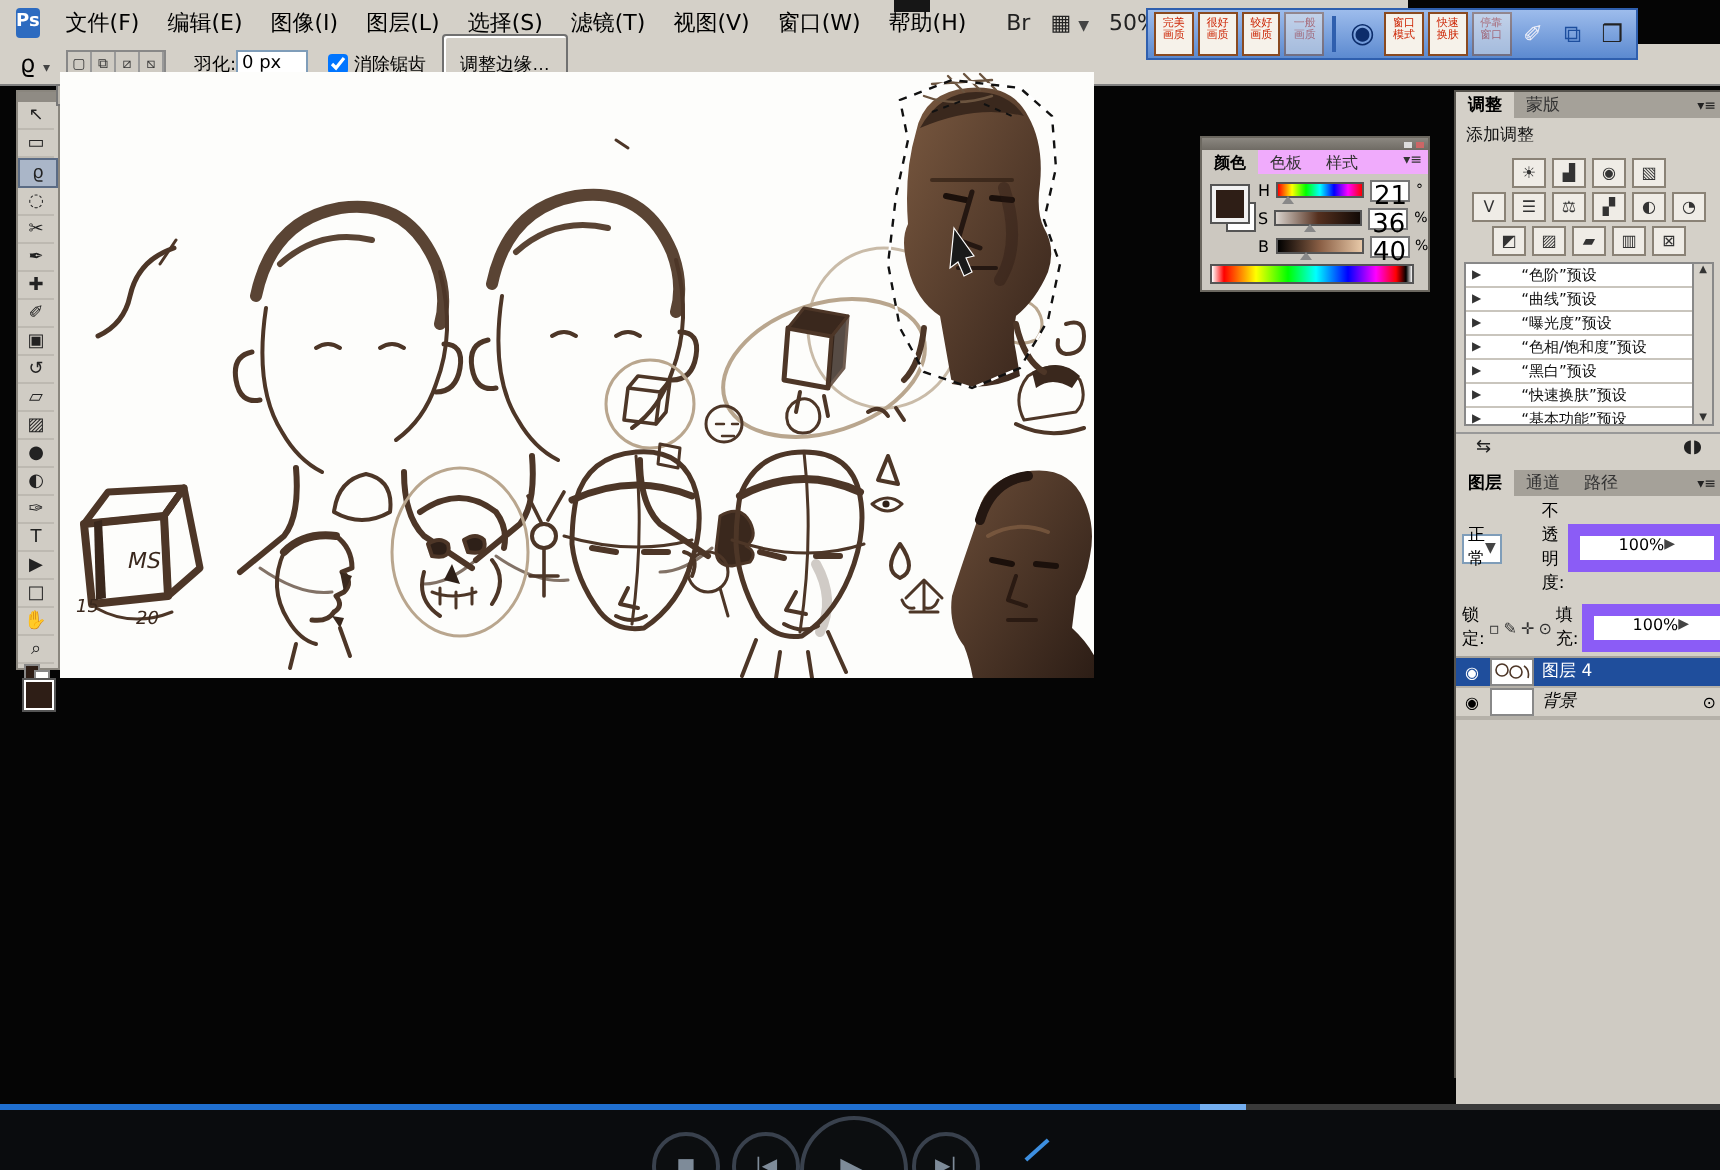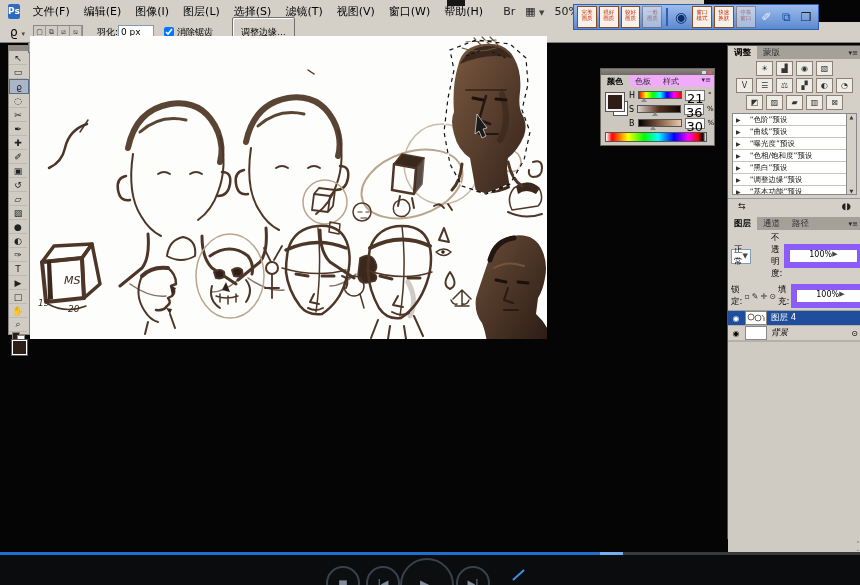--- a/index.html
+++ b/index.html
@@ -26,21 +26,21 @@
   .ov-ico{width:18px;height:18px;display:flex;align-items:center;justify-content:center;font-size:12px}
   
   .optionsbar{left:0;top:22px;width:860px;height:20px;background:#d4d0c8;border-bottom:1px solid #808080;
               display:flex;align-items:center;font-size:10px}
   .opt-toolico{font-size:12px;margin:0 2px 0 10px}
   .mode-btns{display:flex;border:1px solid #888;margin:0 6px}
   .mode-btn{width:11px;height:13px;background:#cfcbc3;border-right:1px solid #999;font-size:7px;
             display:flex;align-items:center;justify-content:center;color:#333}
   .feather-input{width:30px;height:13px;font-size:9px;border:1px solid #7f9db9;background:#fff;padding:0 2px;
                  font-family:"DejaVu Sans",sans-serif}
-  .refine-btn{margin-left:19px;font-size:9px;background:#d4d0c8;border:1px solid #707070;
+  .refine-btn{margin-left:8px;font-size:9px;background:#d4d0c8;border:1px solid #707070;
               box-shadow:inset 1px 1px 0 #fff;padding:8px 8px;border-radius:2px}
   .cb{width:10px;height:10px;margin:0 3px 0 10px}
   
   .toolstrip{left:8px;top:45px;width:20px;height:288px;background:#d0ccc4;border:1px solid #8a867e}
   .tool-head{height:5px;background:#8f8b84}
   .tool{width:18px;height:13px;display:flex;align-items:center;justify-content:center;font-size:9px;color:#222;
         border-bottom:1px solid #bdb9b1}
   .tool.selected{background:#aab6c8;border:1px solid #5a6b84}
   .swatches{position:relative;height:26px}
   .fg-swatch{position:absolute;left:3px;top:8px;width:13px;height:13px;border:1px solid #fff;outline:1px solid #555}
@@ -79,21 +79,21 @@
   .pan-tabs{height:13px;display:flex;background:#a5a199;font-size:8.5px;align-items:stretch}
   .pan-tab{padding:1px 6px;color:#333;display:flex;align-items:center}
   .pan-tab.active{background:#d4d0c8;color:#000;font-weight:bold}
   .pan-menu{margin-left:auto;padding:0 3px;font-size:7px;color:#222;display:flex;align-items:center}
   .adj-title{font-size:8.5px;padding:3px 5px;color:#111}
   .adj-row{display:flex;justify-content:center;gap:3px;margin:2px 0}
   .adj-ico{width:15px;height:13px;background:#efece6;border:1px solid #8a8276;font-size:8px;color:#333;
            display:flex;align-items:center;justify-content:center}
   .preset-list{margin:3px 4px 0 4px;background:#fff;border:1px solid #888;position:relative;height:80px;overflow:hidden}
   .preset-row{height:11px;border-bottom:1px solid #c9c5bd;font-size:7.5px;display:flex;align-items:center;
-              padding-left:3px;gap:9px;color:#111;width:112px}
+              padding-left:3px;gap:20px;color:#111;width:112px}
   .preset-arrow{font-size:6px;color:#333}
   .scrolltrack{position:absolute;right:0;top:0;width:9px;height:100%;background:#d4d0c8;border-left:1px solid #888;
                display:flex;flex-direction:column;justify-content:space-between;align-items:center;font-size:5px;color:#333}
   .adj-bottom{display:flex;justify-content:space-between;padding:2px 10px;font-size:9px;color:#222;
               border-top:1px solid #999;margin-top:3px}
   .lay-ctrl{display:flex;align-items:center;font-size:8.5px;padding:2px 3px;gap:2px}
   .blend-select{width:62px;height:13px;background:#fff;border:1px solid #7f9db9;font-size:8.5px;display:flex;
                 align-items:center;justify-content:space-between;padding:0 2px}
   .pct-box{width:30px;height:12px;background:#fff;border:6px solid #8b5cf6;font-size:8px;display:flex;
            align-items:flex-start;justify-content:space-between;padding:0 19px}
@@ -373,35 +373,36 @@
           <div class="cp-thumb" style="left:34%"></div>
         </div>
       <div class="cp-val">36</div>
       <span class="cp-unit">%</span>
     </div>
     <div class="cp-row" style="top:31px">
       <span>B</span>
       <div class="cp-slider grad-b">
           <div class="cp-thumb" style="left:28%"></div>
         </div>
-      <div class="cp-val">30</div>
+      <div class="cp-val">40</div>
       <span class="cp-unit">%</span>
     </div>
     <div class="cp-spectrum"></div>
   </div>
 </div>
 
 <div class="abs dock">
 
   <div>
     <div class="pan-tabs">
       <div class="pan-tab active">调整</div>
       <div class="pan-tab">蒙版</div>
       <div class="pan-menu">▾≡</div>
     </div>
+    <div class="adj-title">添加调整</div>
     <div class="adj-row">
       <div class="adj-ico">☀</div>
       <div class="adj-ico">▟</div>
       <div class="adj-ico">◉</div>
       <div class="adj-ico">▧</div>
     </div>
     <div class="adj-row">
       <div class="adj-ico">V</div>
       <div class="adj-ico">☰</div>
       <div class="adj-ico">⚖</div>
@@ -432,21 +433,21 @@
       <div class="preset-row">
           <span class="preset-arrow">▶</span>
           <span>“色相/饱和度”预设</span>
         </div>
       <div class="preset-row">
           <span class="preset-arrow">▶</span>
           <span>“黑白”预设</span>
         </div>
       <div class="preset-row">
           <span class="preset-arrow">▶</span>
-          <span>“调整边缘”预设</span>
+          <span>“快速换肤”预设</span>
         </div>
       <div class="preset-row">
           <span class="preset-arrow">▶</span>
           <span>“基本功能”预设</span>
         </div>
       <div class="scrolltrack">
           <span>▲</span>
           <span>▼</span>
         </div>
     </div>

